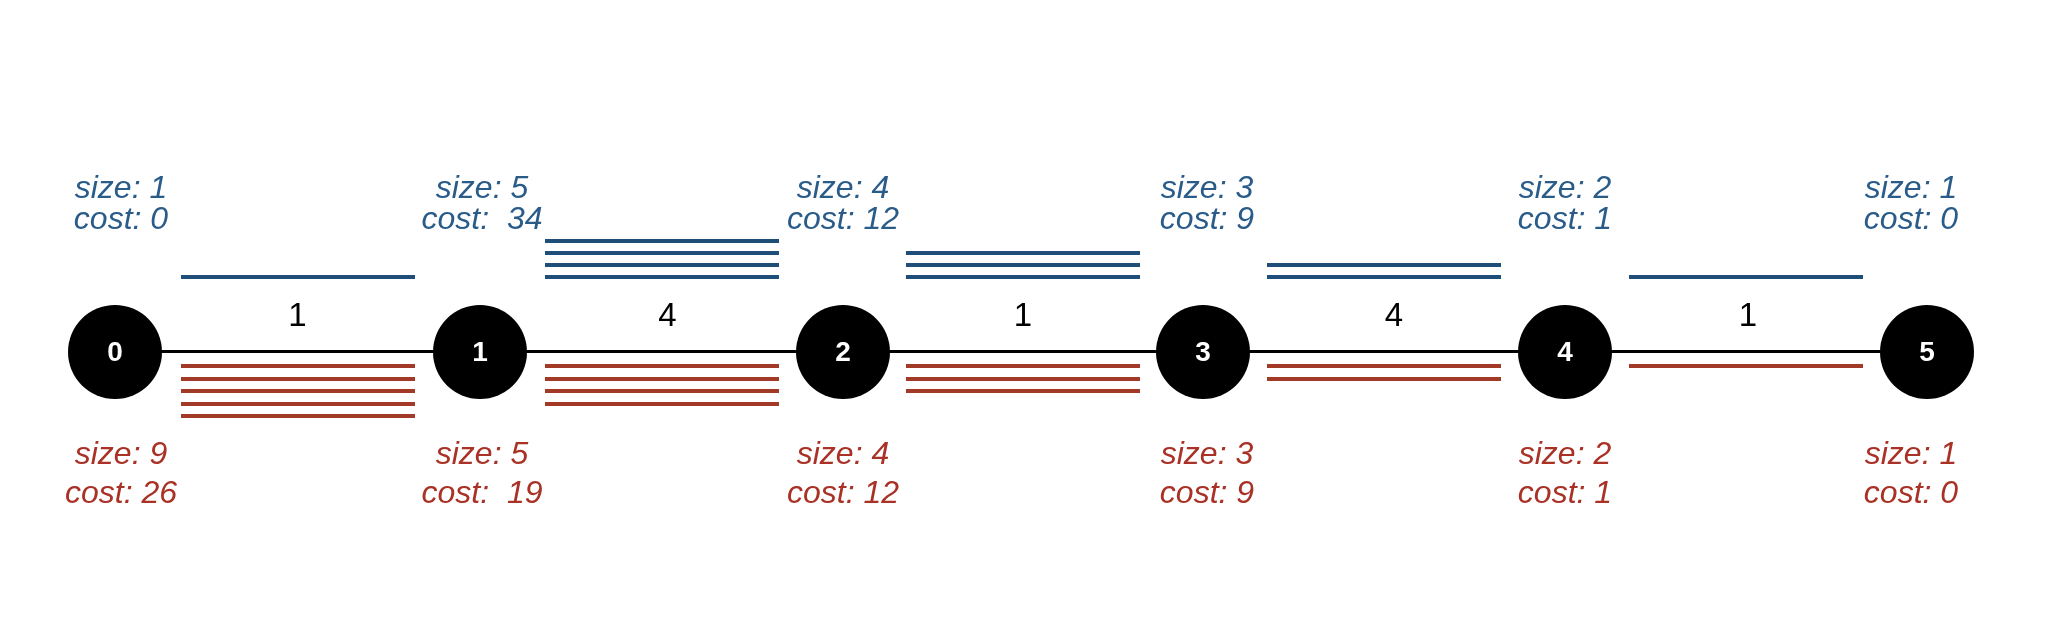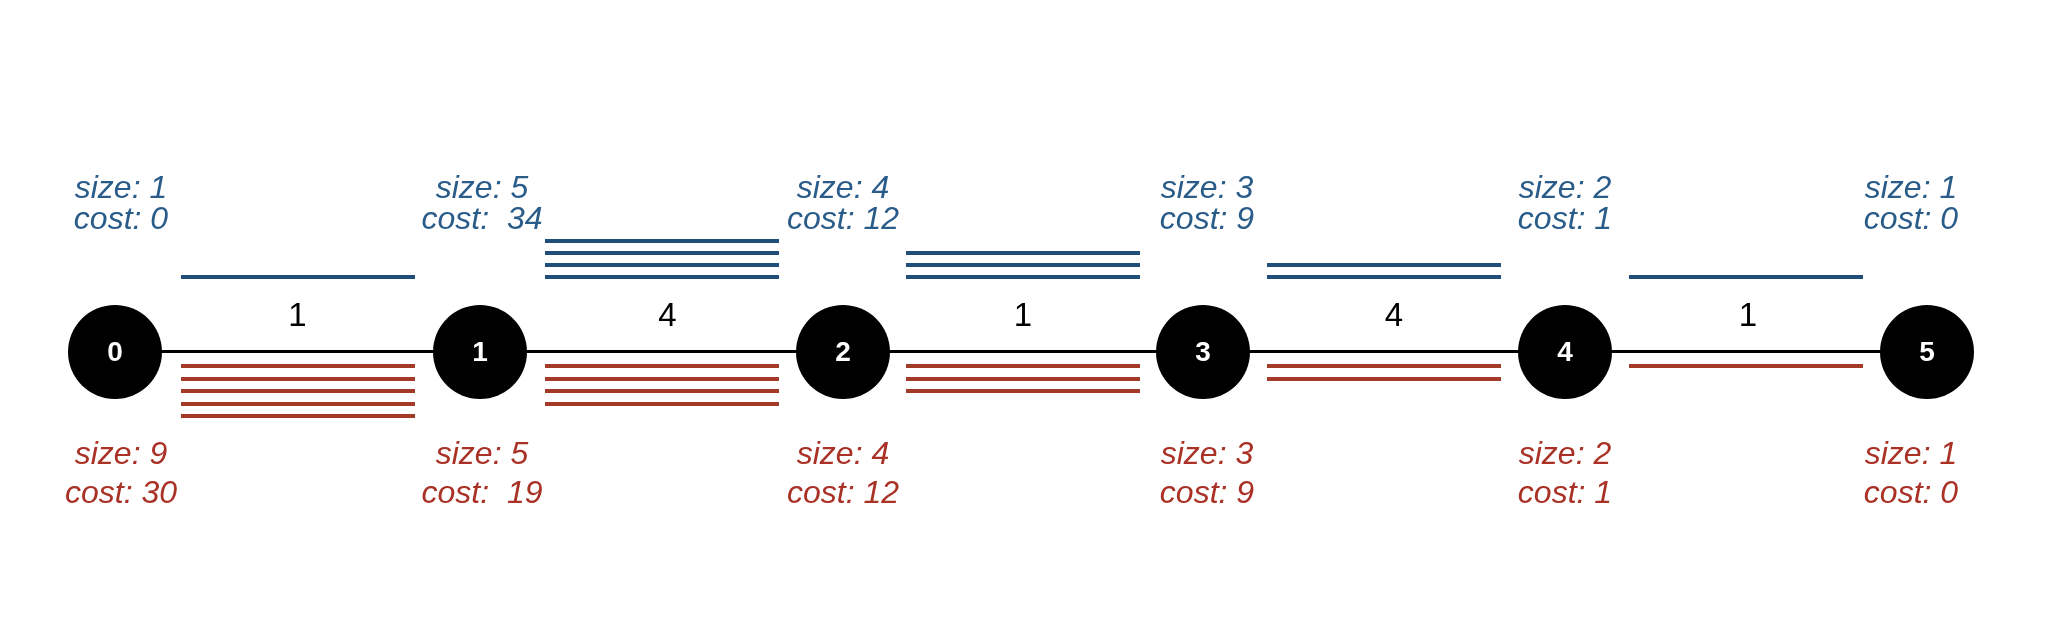--- a/index.html
+++ b/index.html
@@ -53,21 +53,21 @@
 
   <div class="path-line"></div>
 
   <div id="glayer">
       <div class="node" style="left: 68px; top: 305px;">
         <span>0</span>
       </div>
       <div class="nlabel blue" style="left: 121px; top: 172px;">size: 1</div>
       <div class="nlabel blue" style="left: 121px; top: 203px;">cost: 0</div>
       <div class="nlabel red" style="left: 121px; top: 438px;">size: 9</div>
-      <div class="nlabel red" style="left: 121px; top: 477px;">cost: 30</div>
+      <div class="nlabel red" style="left: 121px; top: 477px;">cost: 26</div>
       <div class="node" style="left: 433px; top: 305px;">
         <span>1</span>
       </div>
       <div class="nlabel blue" style="left: 482px; top: 172px;">size: 5</div>
       <div class="nlabel blue" style="left: 482px; top: 203px;">cost:  34</div>
       <div class="nlabel red" style="left: 482px; top: 438px;">size: 5</div>
       <div class="nlabel red" style="left: 482px; top: 477px;">cost:  19</div>
       <div class="node" style="left: 796px; top: 305px;">
         <span>2</span>
       </div>

